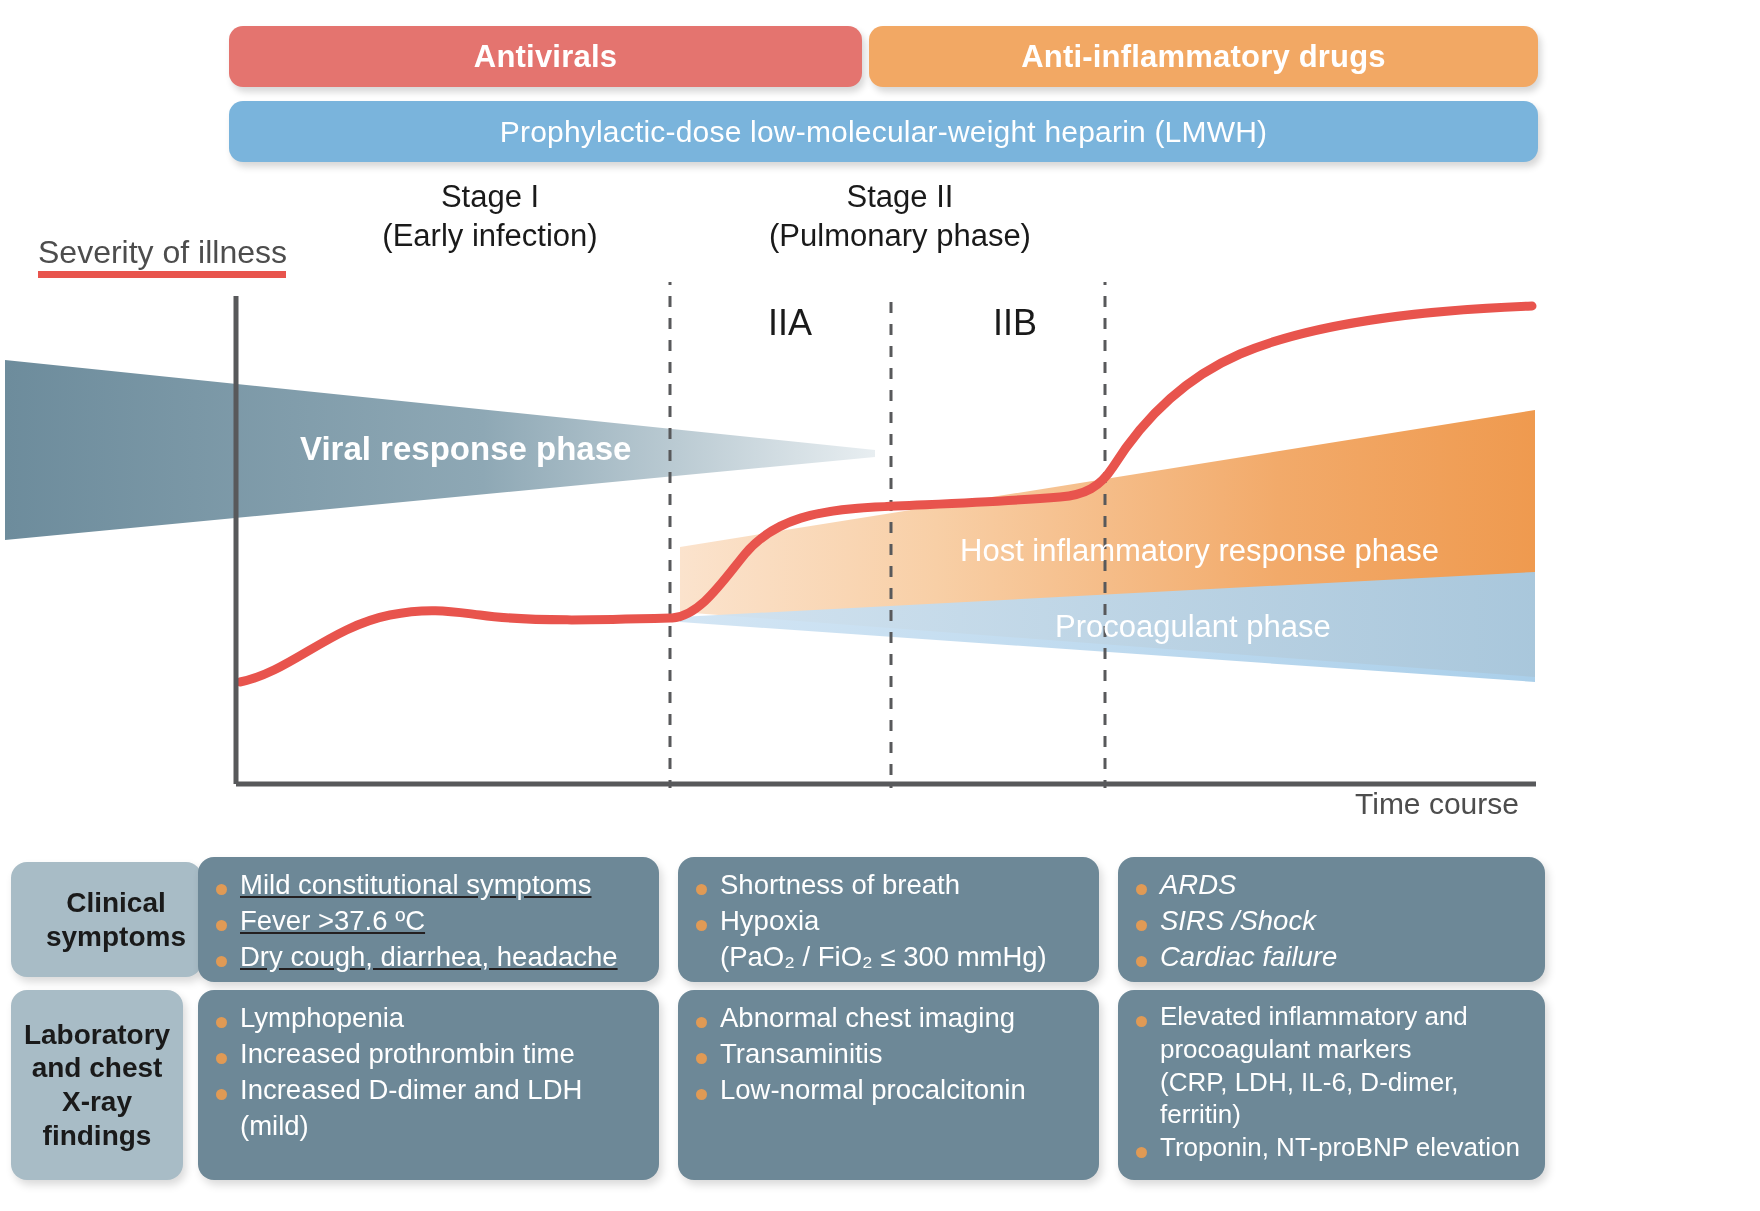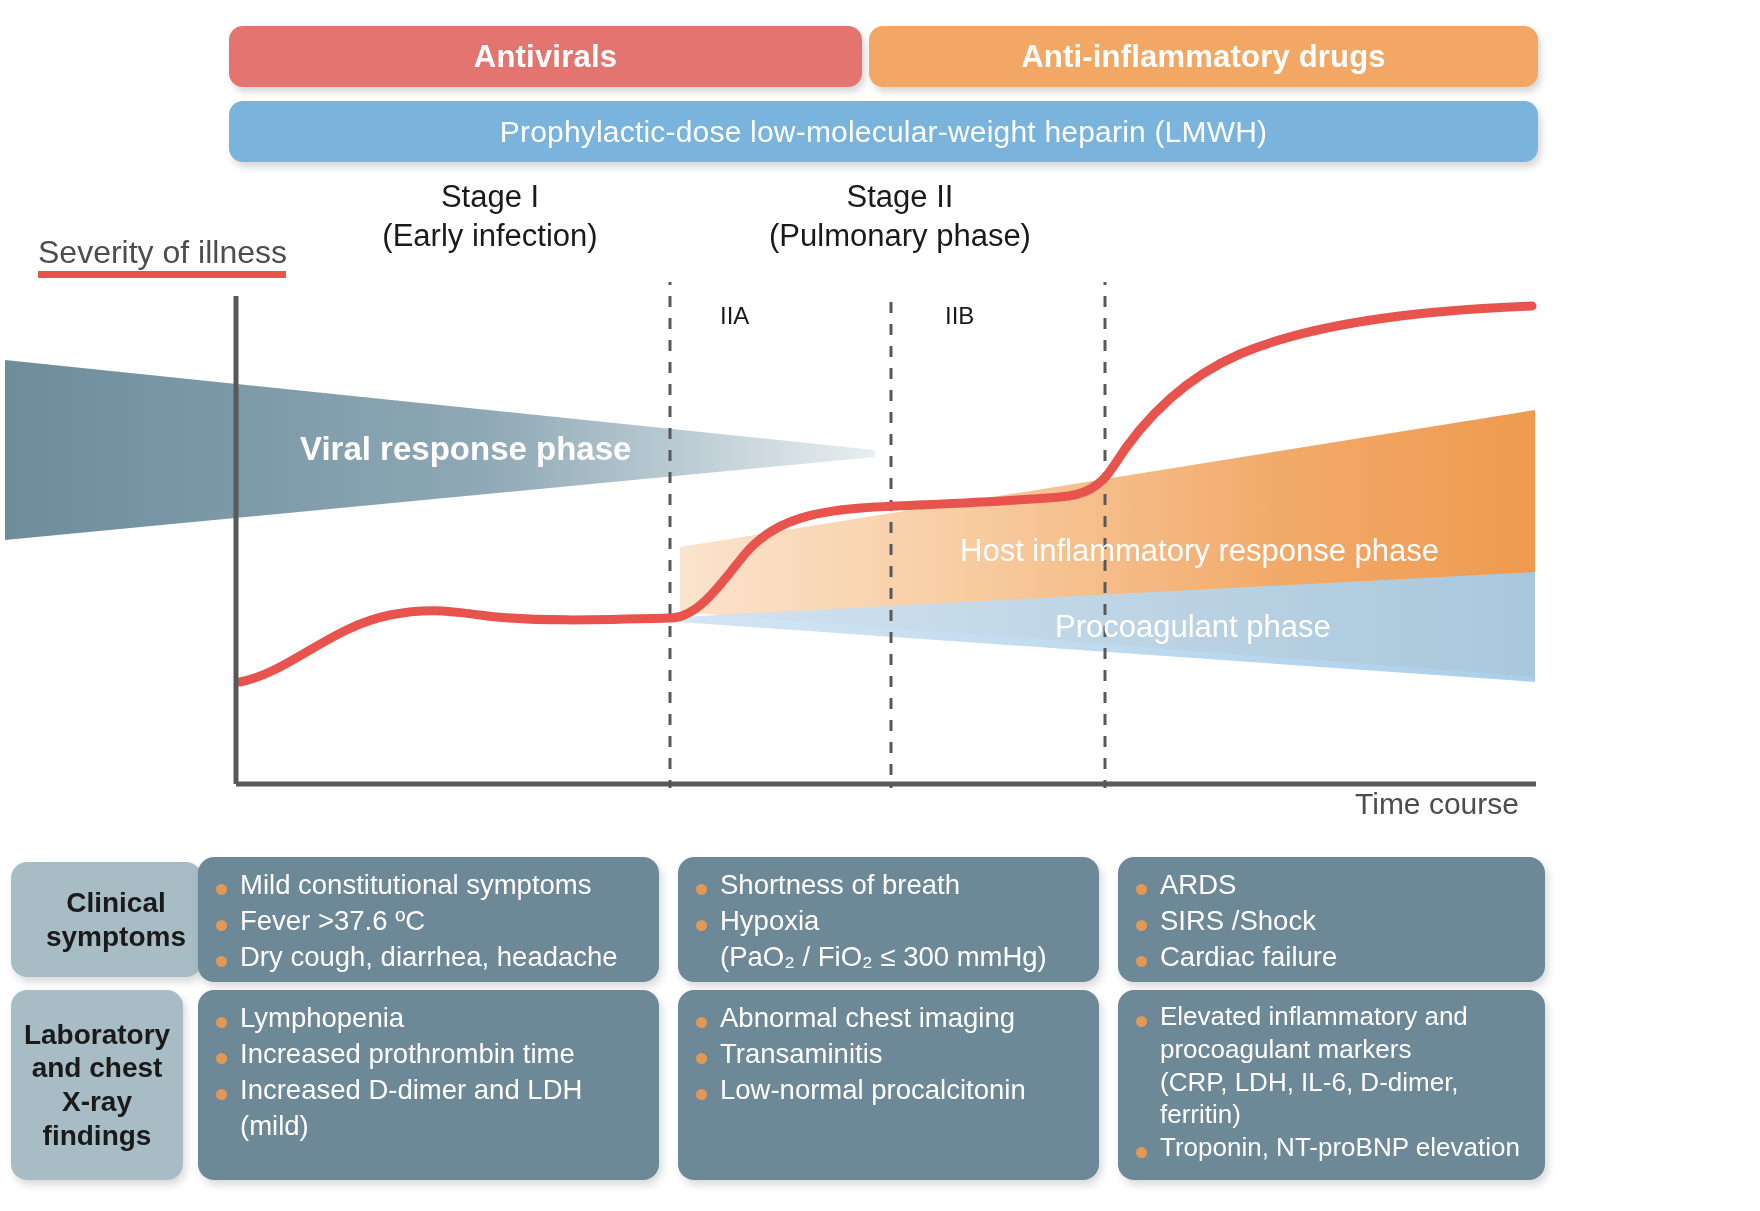--- a/index.html
+++ b/index.html
@@ -20,21 +20,21 @@
   .stagecap{position:absolute;text-align:center;font-size:31px;line-height:1.27;color:#1a1a1a;}
   #stage-1{left:300px;top:165px;width:380px;}
   #stage-2{left:700px;top:165px;width:400px;}
   #stage-3{left:1120px;top:165px;width:430px;}
 
   
   #sev-label{position:absolute;left:38px;top:222px;font-size:32px;color:#4d4d4d;}
   #sev-underline{position:absolute;left:38px;top:259px;width:248px;height:7px;background:#e8544d;}
 
   
-  .substage{position:absolute;font-size:24px;color:#1a1a1a;text-align:left;}
+  .substage{position:absolute;font-size:36px;color:#1a1a1a;text-align:center;}
   #sub-iia{left:720px;top:290px;width:140px;}
   #sub-iib{left:945px;top:290px;width:140px;}
 
   
   #chart{position:absolute;left:0px;top:270px;width:1560px;height:510px;}
   #chart svg{display:block;}
 
   
   #time-course{position:absolute;left:1355px;top:775px;font-size:30px;color:#4d4d4d;}
 
@@ -48,23 +48,23 @@
         padding:10px 14px 10px 16px;box-sizing:border-box;}
   .cell ul{list-style:none;margin:0;padding:0;}
   .cell li{color:#ffffff;font-size:27.5px;line-height:1.31;position:relative;
            padding-left:26px;}
   .cell li .dot{position:absolute;left:2px;top:.60em;width:11px;height:11px;
        border-radius:50%;background:#e09a55;}
 
   #lbl-clinical{left:11px;top:850px;width:172px;height:115px;padding-left:19px;}
   #lbl-lab{left:11px;top:978px;width:172px;height:190px;border-radius:16px;}
 
-  #cell-c1{left:198px;top:845px;width:461px;height:125px;}
+  #cell-c1{left:198px;top:845px;width:461px;height:125px;text-decoration:underline;}
   #cell-c2{left:678px;top:845px;width:421px;height:125px;}
-  #cell-c3{left:1118px;top:845px;width:427px;height:125px;}
+  #cell-c3{left:1118px;top:845px;width:427px;height:125px;font-style:italic;}
 
   #cell-l1{left:198px;top:978px;width:461px;height:190px;}
   #cell-l2{left:678px;top:978px;width:421px;height:190px;}
   #cell-l3{left:1118px;top:978px;width:427px;height:190px;}
   #cell-l3 li{font-size:26px;line-height:1.26;}
 </style>
 </head>
 <body>
 
 <div class="stage">

